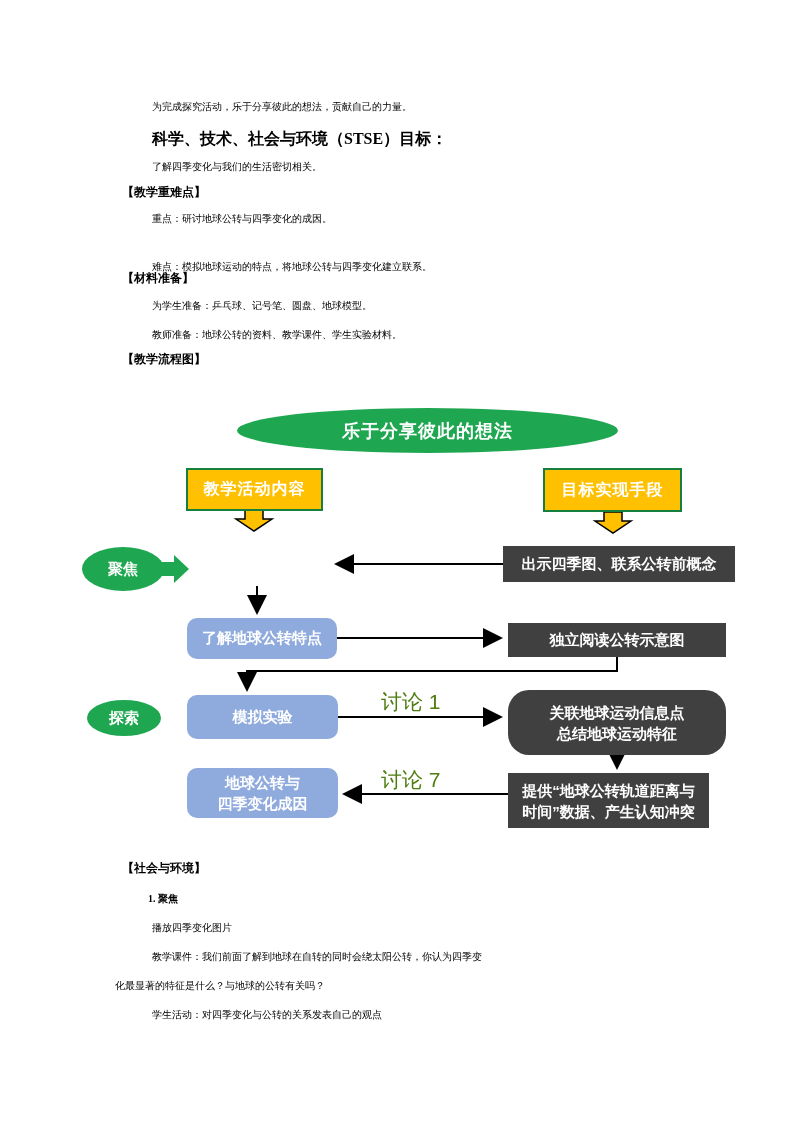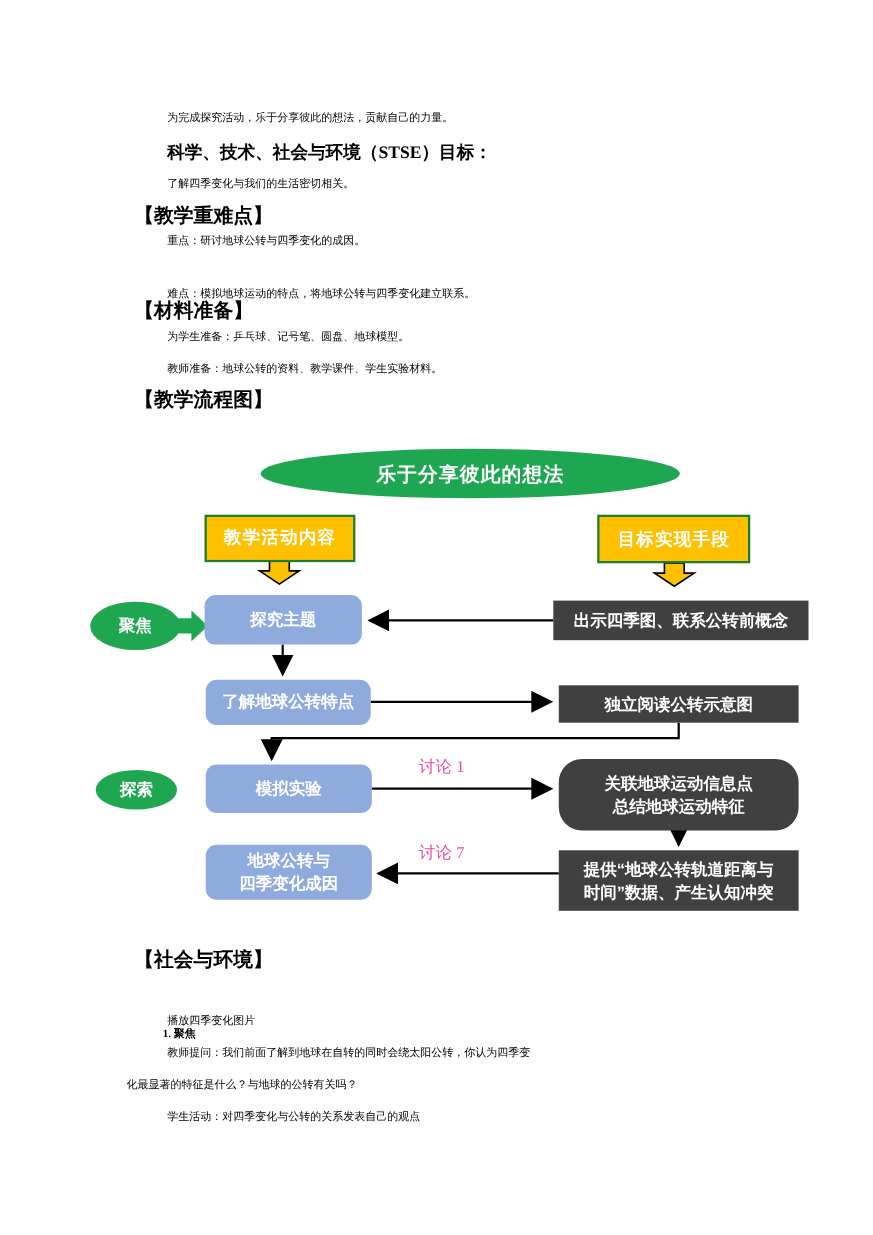--- a/index.html
+++ b/index.html
@@ -2,43 +2,43 @@
 <html><head>
 <meta charset="utf-8">
 <style>
   html,body { margin:0; padding:0; background:#e8e8e8; }
   .page {
     position:relative; width:794px; height:1123px; margin:0 auto;
     background:#ffffff; overflow:hidden; color:#000;
     font-family:"Liberation Serif","DejaVu Serif",serif;
   }
   .line { position:absolute; font-size:10px; white-space:nowrap; }
-  .bold { font-weight:bold;margin-top:41px; }
-  .h { position:absolute; font-size:18px; font-weight:bold; white-space:nowrap;text-align:center; }
+  .bold { font-weight:bold; }
+  .h { position:absolute; font-size:12px; font-weight:bold; white-space:nowrap;text-align:center; }
   .sub-h { position:absolute; font-size:16px; font-weight:bold; white-space:nowrap; }
 
   .flow {
     position:absolute; left:0; top:400px; width:794px; height:440px;
     font-family:"Liberation Sans","DejaVu Sans",sans-serif;
   }
   .connectors { position:absolute; left:0; top:0; width:794px; height:440px; }
   .node {
     position:absolute; display:flex; flex-direction:column;
     align-items:center; justify-content:center;
     color:#fff; font-weight:bold; text-align:center; box-sizing:border-box;
   }
   .ellipse { border-radius:50%; background:#1EA750; font-size:15px; }
   .title-ellipse { font-size:18px; letter-spacing:1px; }
   .gold { background:#FFC000; border:2px solid #15803d; font-size:16px; letter-spacing:1px; }
   .blue { background:#8FAADC; border-radius:10px; font-size:15px; }
   .orange { background:#404040; font-size:15px; }
   .two-line span { display:block; line-height:1.4; }
   .dlabel {
-    position:absolute; font-size:15px; color:#ec4899; white-space:nowrap;
-    font-family:Liberation Serif, serif;
+    position:absolute; font-size:21px; color:#4d7c0f; white-space:nowrap;
+    font-family:Liberation Sans, sans-serif;
   }
 </style>
 </head>
 <body>
 
 <div class="page">
 
   <div class="line" style="left:152px; top:100px;">为完成探究活动，乐于分享彼此的想法，贡献自己的力量。</div>
   <div class="sub-h" style="left:152px; top:129px;">科学、技术、社会与环境（STSE）目标：</div>
   <div class="line" style="left:152px; top:160px;">了解四季变化与我们的生活密切相关。</div>
@@ -83,23 +83,20 @@
     <div class="node gold" style="left:186px; top:68px; width:137px; height:43px;">
       <span>教学活动内容</span>
     </div>
     <div class="node gold" style="left:543px; top:68px; width:139px; height:44px;">
       <span>目标实现手段</span>
     </div>
 
     <div class="node ellipse" style="left:82px; top:147px; width:82px; height:44px;">
       <span>聚焦</span>
     </div>
-    <div class="node blue" style="left:186px; top:141px; width:143px; height:45px;">
-      <span>探究主题</span>
-    </div>
     <div class="node orange" style="left:503px; top:146px; width:232px; height:36px;">
       <span>出示四季图、联系公转前概念</span>
     </div>
 
     <div class="node blue" style="left:187px; top:218px; width:150px; height:41px;">
       <span>了解地球公转特点</span>
     </div>
     <div class="node orange" style="left:508px; top:223px; width:218px; height:34px;">
       <span>独立阅读公转示意图</span>
     </div>
@@ -112,29 +109,29 @@
     </div>
     <div class="node orange two-line" style="left:508px; top:290px; width:218px; height:65px;border-radius:21px;">
       <span>关联地球运动信息点</span>
       <span>总结地球运动特征</span>
     </div>
 
     <div class="node blue two-line" style="left:187px; top:368px; width:151px; height:50px;">
       <span>地球公转与</span>
       <span>四季变化成因</span>
     </div>
-    <div class="node orange two-line" style="left:508px; top:373px; width:218px; height:55px;">
+    <div class="node orange two-line" style="left:508px; top:373px; width:201px; height:55px;">
       <span>提供“地球公转轨道距离与</span>
       <span>时间”数据、产生认知冲突</span>
     </div>
 
     <div class="dlabel" style="left:381px; top:288px;">讨论 1</div>
     <div class="dlabel" style="left:381px; top:366px;">讨论 7</div>
   </div>
 
   <div class="h" style="left:122px; top:860px;">【社会与环境】</div>
   <div class="line bold" style="left:148px; top:892px;">1. 聚焦</div>
   <div class="line" style="left:152px; top:921px;">播放四季变化图片</div>
-  <div class="line" style="left:152px; top:950px;">教师提问：我们前面了解到地球在自转的同时会绕太阳公转，你认为四季变</div>
+  <div class="line" style="left:152px; top:950px;">教学课件：我们前面了解到地球在自转的同时会绕太阳公转，你认为四季变</div>
   <div class="line" style="left:115px; top:979px;">化最显著的特征是什么？与地球的公转有关吗？</div>
   <div class="line" style="left:152px; top:1008px;">学生活动：对四季变化与公转的关系发表自己的观点</div>
 
 </div>
 
 </body></html>

